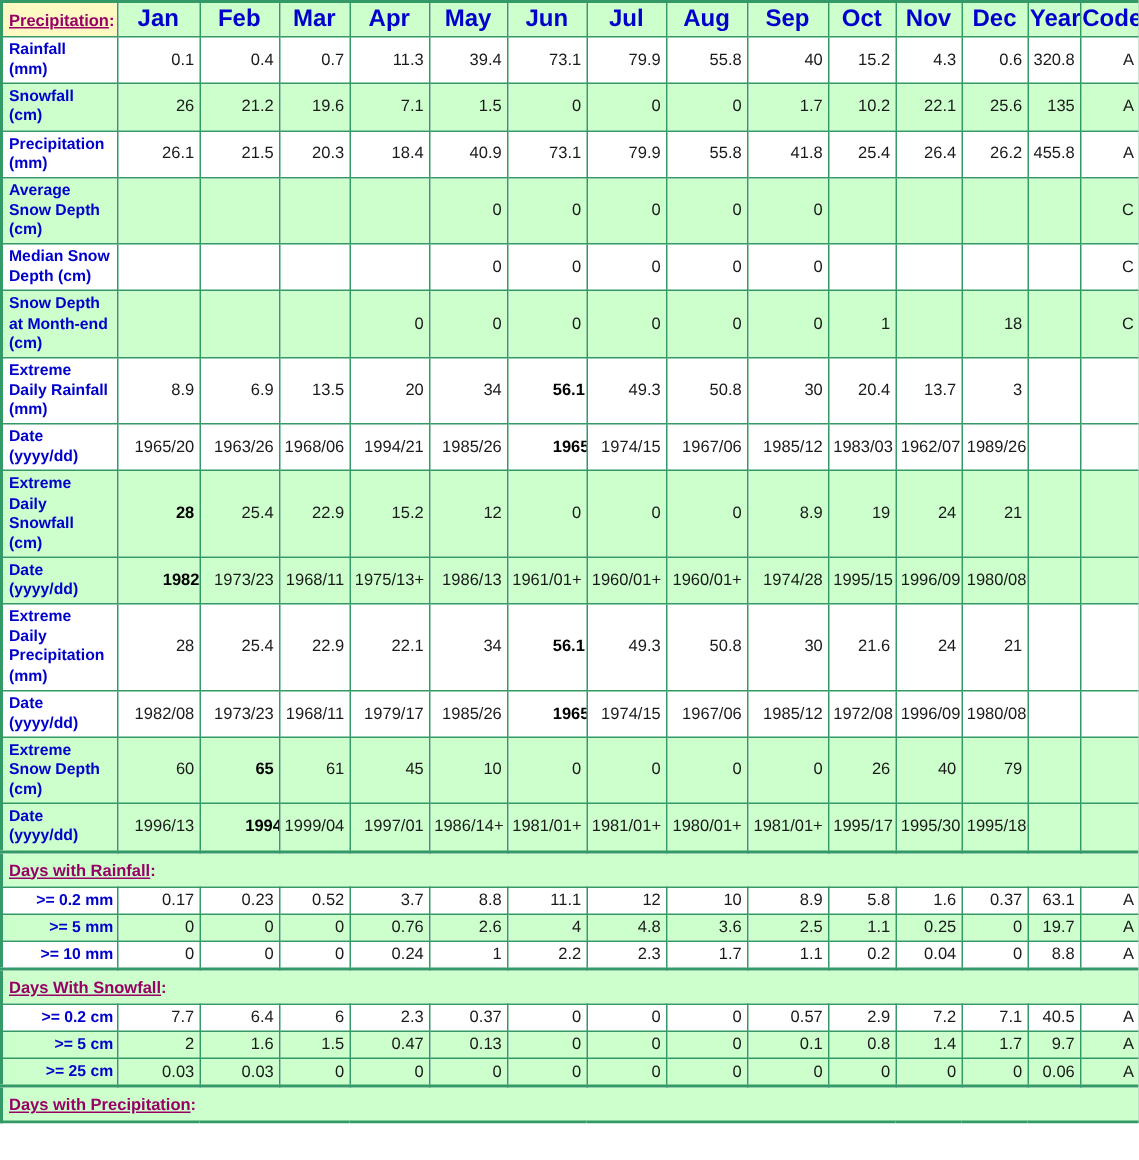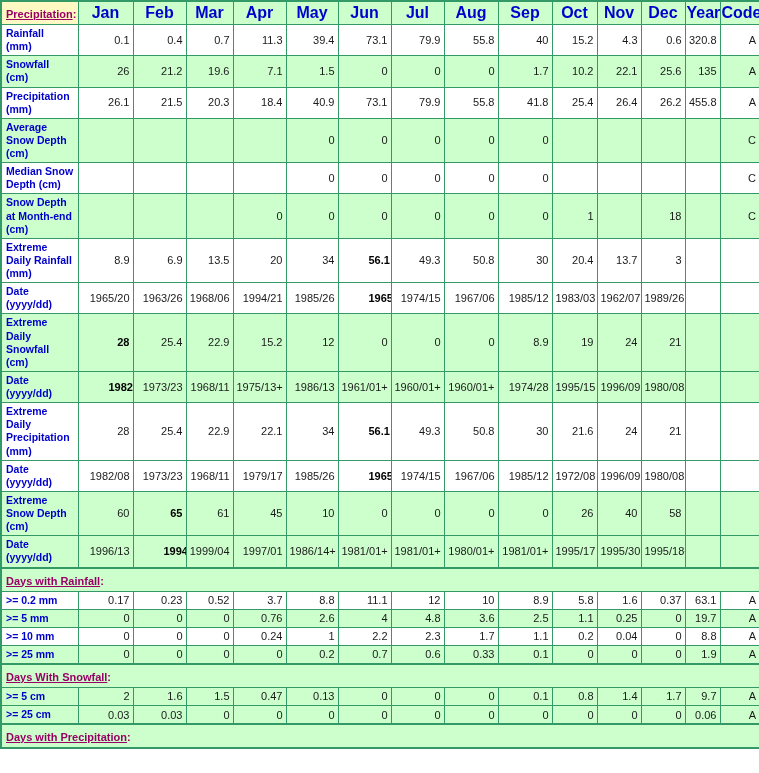--- a/index.html
+++ b/index.html
@@ -15,21 +15,21 @@
     text-align:left;white-space:pre-line;padding:2px 2px 2px 4px;}
   td.value{text-align:right;color:#1A1A1A;font-size:11px;line-height:1.3;
     padding-right:3px;}
   td.value.bold{font-weight:bold;color:#000000;padding-left:30px;}
   tr.green td{background:#CCFFCC;}
   tr.white td{background:#FFFFFF;}
   tr.section td{background:#CCFFCC;border-top:2px solid #339966;padding:2px 4px;}
   .link-purple{color:#990066;font-weight:bold;font-size:11px;
     text-decoration:underline;cursor:pointer;}
   .colon{color:#990066;font-weight:bold;font-size:11px;text-decoration:none;}
-  tr.days td.rowlabel{white-space:nowrap;}
+  tr.days td.rowlabel{white-space:nowrap;text-align:right;}
 </style>
 </head>
 <body>
 
 <table class="climate">
   <colgroup>
     <col style="width:77px">
       <col style="width:55px">
       <col style="width:53px">
     <col style="width:47px">
@@ -296,21 +296,21 @@
         <td class="value bold">65</td>
         <td class="value">61</td>
         <td class="value">45</td>
         <td class="value">10</td>
         <td class="value">0</td>
         <td class="value">0</td>
         <td class="value">0</td>
         <td class="value">0</td>
         <td class="value">26</td>
         <td class="value">40</td>
-        <td class="value">58</td>
+        <td class="value">79</td>
         <td class="value"></td>
         <td class="value"></td>
       </tr>
       <tr class="green">
         <td class="rowlabel">Date
 (yyyy/dd)</td>
         <td class="value">1996/13</td>
         <td class="value bold">1994/27</td>
         <td class="value">1999/04</td>
         <td class="value">1997/01</td>
@@ -372,39 +372,39 @@
         <td class="value">2.2</td>
         <td class="value">2.3</td>
         <td class="value">1.7</td>
         <td class="value">1.1</td>
         <td class="value">0.2</td>
         <td class="value">0.04</td>
         <td class="value">0</td>
         <td class="value">8.8</td>
         <td class="value">A</td>
       </tr>
-      <tr class="green days">
-        <td class="rowlabel">&gt;= 25 mm</td>
-        <td class="value">0</td>
-        <td class="value">0</td>
-        <td class="value">0</td>
-        <td class="value">0</td>
-        <td class="value">0.2</td>
-        <td class="value">0.7</td>
-        <td class="value">0.6</td>
-        <td class="value">0.33</td>
-        <td class="value">0.1</td>
-        <td class="value">0</td>
-        <td class="value">0</td>
-        <td class="value">0</td>
-        <td class="value">1.9</td>
-        <td class="value">A</td>
-      </tr>
       <tr class="section">
         <td colspan="15"><span class="link-purple">Days With Snowfall</span><span class="colon">:</span></td>
+      </tr>
+      <tr class="white days">
+        <td class="rowlabel">&gt;= 0.2 cm</td>
+        <td class="value">7.7</td>
+        <td class="value">6.4</td>
+        <td class="value">6</td>
+        <td class="value">2.3</td>
+        <td class="value">0.37</td>
+        <td class="value">0</td>
+        <td class="value">0</td>
+        <td class="value">0</td>
+        <td class="value">0.57</td>
+        <td class="value">2.9</td>
+        <td class="value">7.2</td>
+        <td class="value">7.1</td>
+        <td class="value">40.5</td>
+        <td class="value">A</td>
       </tr>
       <tr class="green days">
         <td class="rowlabel">&gt;= 5 cm</td>
         <td class="value">2</td>
         <td class="value">1.6</td>
         <td class="value">1.5</td>
         <td class="value">0.47</td>
         <td class="value">0.13</td>
         <td class="value">0</td>
         <td class="value">0</td>

